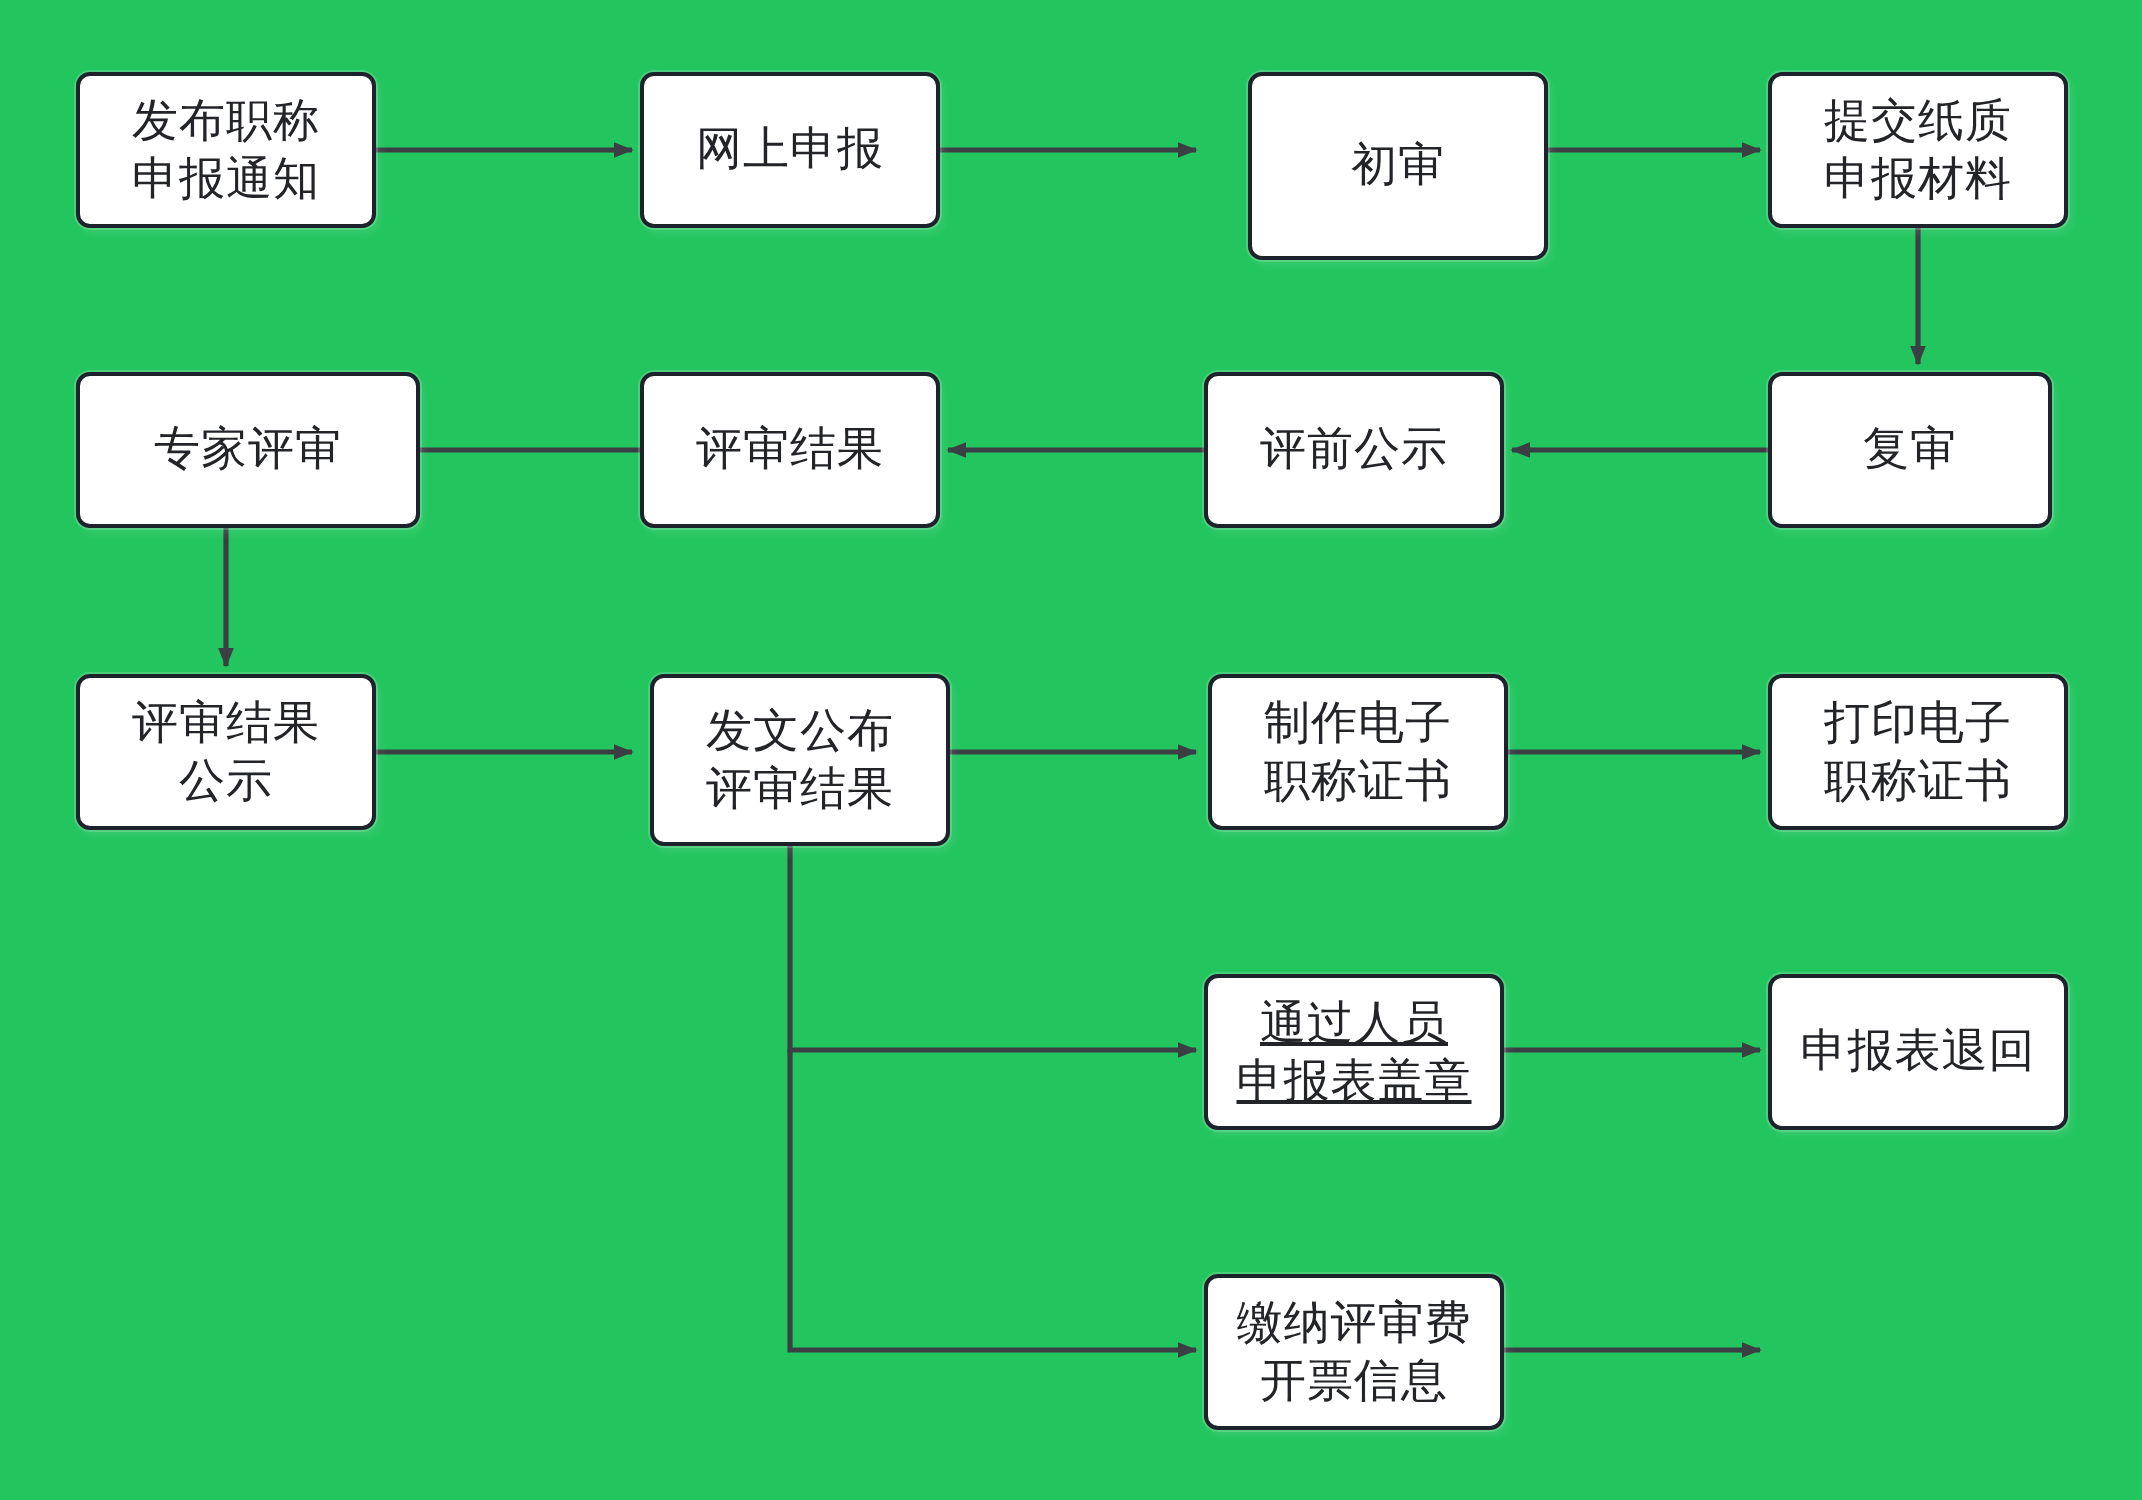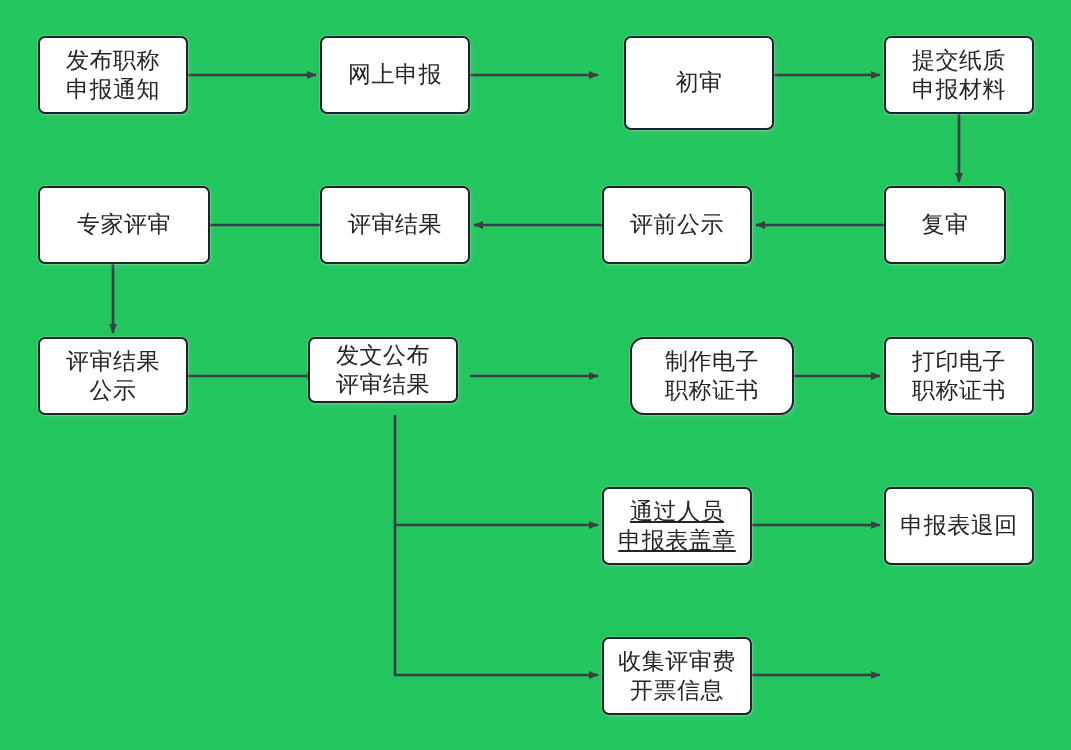--- a/index.html
+++ b/index.html
@@ -90,56 +90,56 @@
     <span class="label">网上申报</span>
   </div>
   <div class="node" style="left:624px;top:36px;width:150px;height:94px;text-align:right;">
     <span class="label">初审</span>
   </div>
   <div class="node" style="left:884px;top:36px;width:150px;height:78px;">
     <span class="label">提交纸质
 申报材料</span>
   </div>
 
-  <div class="node" style="left:884px;top:186px;width:122px;height:78px;">
+  <div class="node" style="left:884px;top:186px;width:142px;height:78px;">
     <span class="label">复审</span>
   </div>
   <div class="node" style="left:602px;top:186px;width:150px;height:78px;align-items:center;">
     <span class="label">评前公示</span>
   </div>
   <div class="node" style="left:320px;top:186px;width:150px;height:78px;">
     <span class="label">评审结果</span>
   </div>
   <div class="node" style="left:38px;top:186px;width:172px;height:78px;">
     <span class="label">专家评审</span>
   </div>
 
   <div class="node" style="left:38px;top:337px;width:150px;height:78px;">
     <span class="label">评审结果
 公示</span>
   </div>
-  <div class="node" style="left:308px;top:337px;width:150px;height:66px;">
+  <div class="node" style="left:325px;top:337px;width:150px;height:86px;">
     <span class="label">发文公布
 评审结果</span>
   </div>
-  <div class="node" style="left:630px;top:337px;width:164px;height:78px;border-radius:14px;">
+  <div class="node" style="left:604px;top:337px;width:150px;height:78px;">
     <span class="label">制作电子
 职称证书</span>
   </div>
   <div class="node" style="left:884px;top:337px;width:150px;height:78px;">
     <span class="label">打印电子
 职称证书</span>
   </div>
 
   <div class="node" style="left:602px;top:487px;width:150px;height:78px;text-decoration:underline;">
     <span class="label">通过人员
 申报表盖章</span>
   </div>
   <div class="node" style="left:884px;top:487px;width:150px;height:78px;">
     <span class="label">申报表退回</span>
   </div>
 
   <div class="node" style="left:602px;top:637px;width:150px;height:78px;">
-    <span class="label">收集评审费
+    <span class="label">缴纳评审费
 开票信息</span>
   </div>
 
 </div>
 
 </body></html>

